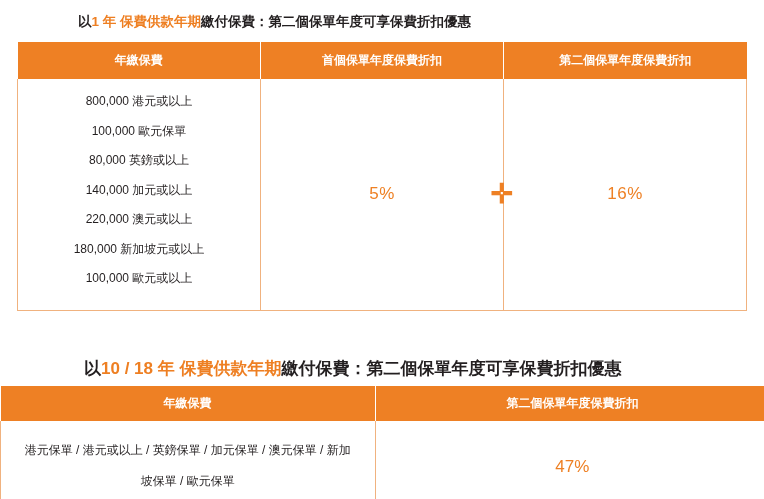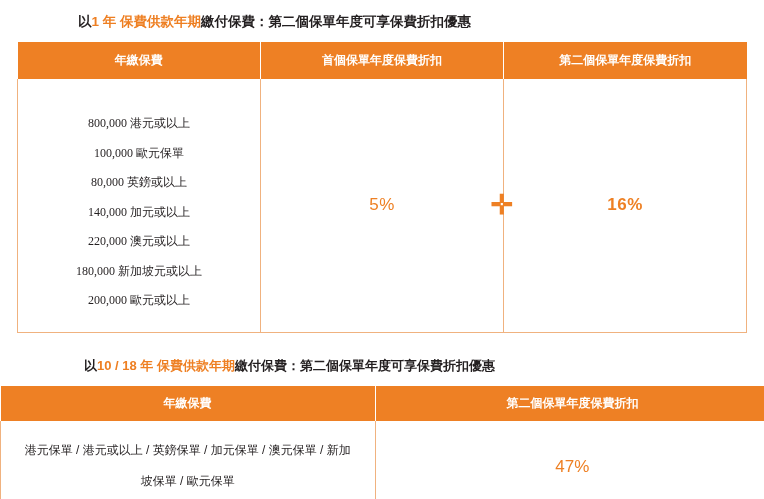--- a/index.html
+++ b/index.html
@@ -27,21 +27,21 @@
     top: 13px;
     font-size: 13.5px;
     font-weight: bold;
     white-space: nowrap;
     letter-spacing: 0px;
   }
   .section2-title {
     position: absolute;
     left: 84px;
     top: 357px;
-    font-size: 13px;
+    font-size: 17px;
     font-weight: bold;
     white-space: nowrap;
   }
   .accent {
     color: #ee7f22;
   }
 
   
   .table1 {
     position: absolute;
@@ -64,37 +64,35 @@
   .table1 th:last-child { border-right: none; }
 
   .t1-body td {
     border: 1px solid #f0b27f;
     border-top: none;
     vertical-align: middle;
     text-align: center;
   }
   .t1-premium-cell {
     width: 269px;
-    padding: 30px 0 16px 0;
-    font-family: Liberation Serif, serif;
+    padding: 8px 0 16px 0;
   }
   .prem-line {
     font-size: 12px;
     color: #231f20;
     line-height: 29.5px;
     white-space: nowrap;
   }
   .t1-disc1-cell {
     width: 230px;
     position: relative;
   }
   .t1-disc2-cell {
     width: 230px;
     position: relative;
-    font-weight: bold;
   }
   .disc-value {
     font-size: 17px;
     color: #ee8024;
     letter-spacing: 0.5px;
   }
   .plus-sign {
     position: absolute;
     top: 50%;
     right: -10px;
@@ -165,21 +163,21 @@
     </thead>
     <tbody class="t1-body">
       <tr>
         <td class="t1-premium-cell">
           <div class="prem-line">800,000 港元或以上</div>
           <div class="prem-line">100,000 歐元保單</div>
           <div class="prem-line">80,000 英鎊或以上</div>
           <div class="prem-line">140,000 加元或以上</div>
           <div class="prem-line">220,000 澳元或以上</div>
           <div class="prem-line">180,000 新加坡元或以上</div>
-          <div class="prem-line">200,000 歐元或以上</div>
+          <div class="prem-line">100,000 歐元或以上</div>
         </td>
         <td class="t1-disc1-cell">
           <span class="disc-value">5%</span>
           <span class="plus-sign">✛</span>
         </td>
         <td class="t1-disc2-cell">
           <span class="disc-value">16%</span>
         </td>
       </tr>
     </tbody>

